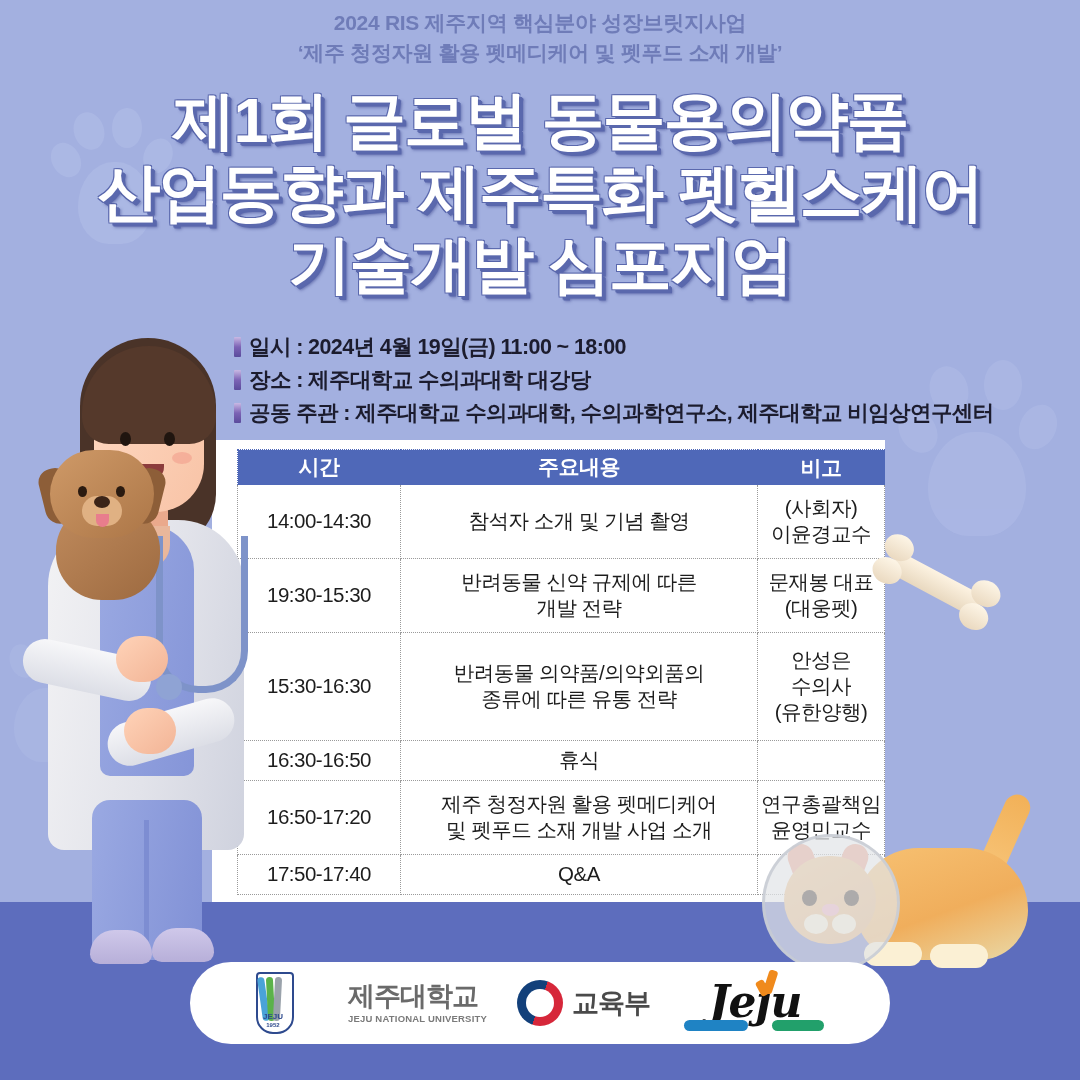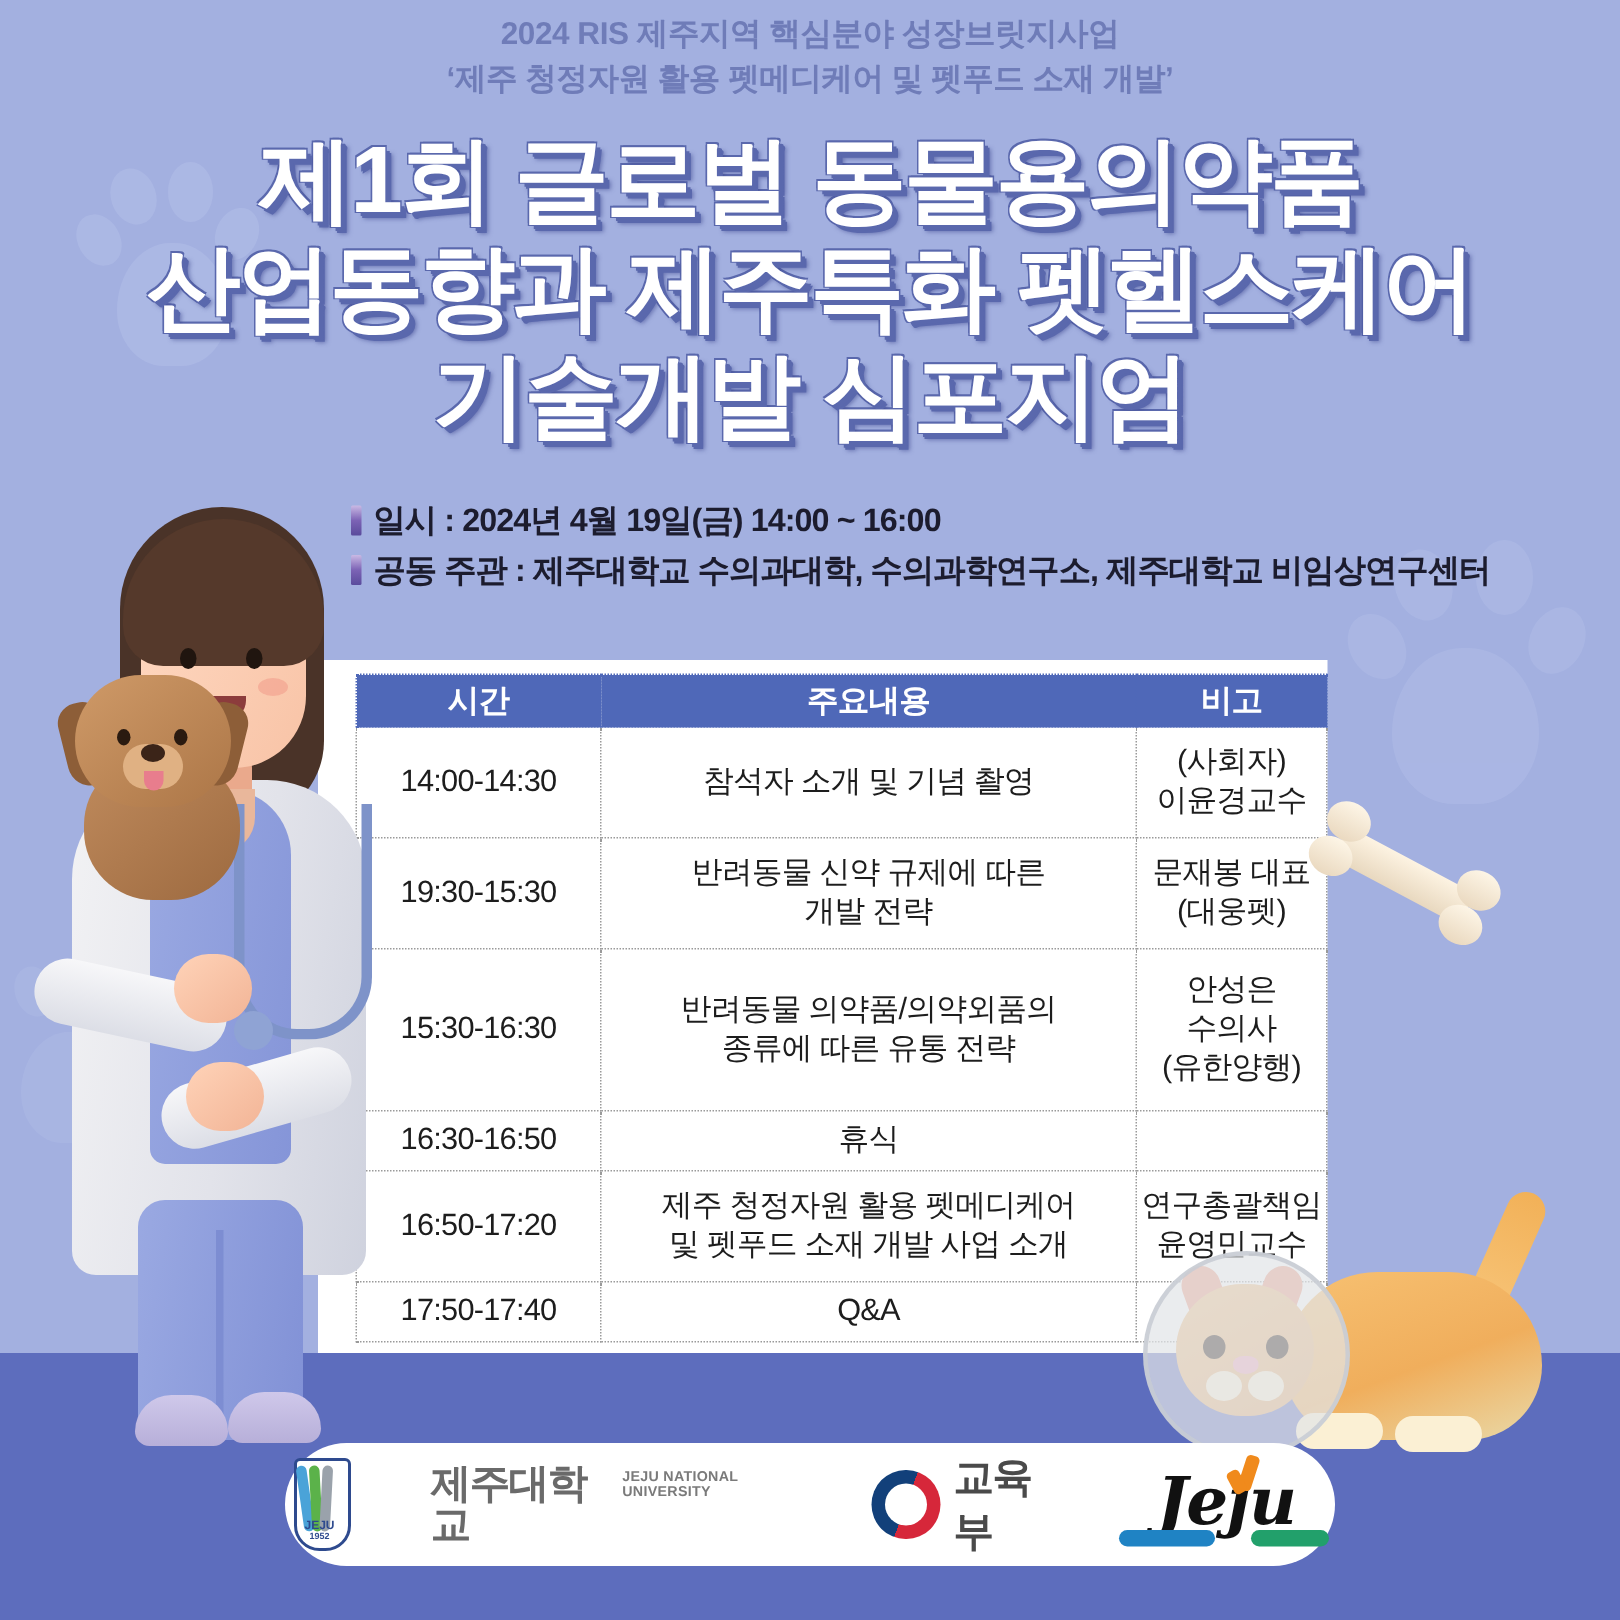--- a/index.html
+++ b/index.html
@@ -177,21 +177,21 @@
   .jnu-mark .shield{position:absolute;left:6px;top:0;width:34px;height:58px;
     background:#ffffff;border:2px solid #2e4a8e;border-radius:4px 4px 17px 17px;}
   .jnu-mark .flame{position:absolute;width:7px;height:44px;border-radius:4px;top:5px;}
   .jnu-mark .f1{left:10px;background:#4aa3d8;transform:rotate(-8deg);}
   .jnu-mark .f2{left:17px;background:#5bb24a;transform:rotate(-3deg);}
   .jnu-mark .f3{left:24px;background:#9aa2ab;transform:rotate(3deg);}
   .jnu-mark .jtxt{position:absolute;left:0;top:40px;width:46px;text-align:center;
     font-size:8px;font-weight:800;color:#2e4a8e;}
   .jnu-mark .yr{position:absolute;left:0;top:50px;width:46px;text-align:center;
     font-size:6px;font-weight:700;color:#2e4a8e;}
-  .jnu-text{display:flex;line-height:1;margin-left:43px;}
+  .jnu-text{display:flex;flex-direction:column;line-height:1;margin-left:43px;}
   .jnu-ko{font-size:27px;font-weight:800;color:#6a6a6a;letter-spacing:-1px;}
   .jnu-en{font-size:9.5px;font-weight:700;color:#7a7a7a;letter-spacing:.2px;margin-top:4px;}
   .taegeuk{position:relative;width:46px;height:46px;border-radius:50%;
     background:conic-gradient(from 200deg,#12407a 0deg 180deg,#d6273a 180deg 360deg);}
   .taegeuk::after{content:"";position:absolute;left:9px;top:9px;width:28px;height:28px;
     border-radius:50%;background:#ffffff;}
   .moe-ko{font-size:27px;font-weight:800;color:#4a4a4a;letter-spacing:-1px;}
   .jeju-logo{position:relative;width:150px;height:62px;}
   .jeju-logo .word{position:absolute;left:0;top:4px;width:150px;text-align:center;
     font-family:"DejaVu Serif",serif;font-style:italic;font-weight:700;
@@ -240,21 +240,25 @@
 
   <div id="title">
     <div>제1회 글로벌 동물용의약품</div>
     <div>산업동향과 제주특화 펫헬스케어</div>
     <div>기술개발 심포지엄</div>
   </div>
 
   <div id="info">
     <div class="infoline">
       <span class="bullet"></span>
-      <span>일시 : 2024년 4월 19일(금) 14:00 ~ 16:00</span>
+      <span>일시 : 2024년 4월 19일(금) 11:00 ~ 18:00</span>
+    </div>
+    <div class="infoline">
+      <span class="bullet"></span>
+      <span>장소 : 제주대학교 수의과대학 대강당</span>
     </div>
     <div class="infoline">
       <span class="bullet"></span>
       <span>공동 주관 : 제주대학교 수의과대학, 수의과학연구소, 제주대학교 비임상연구센터</span>
     </div>
   </div>
 
   <div id="card"></div>
 
   <table id="table">

